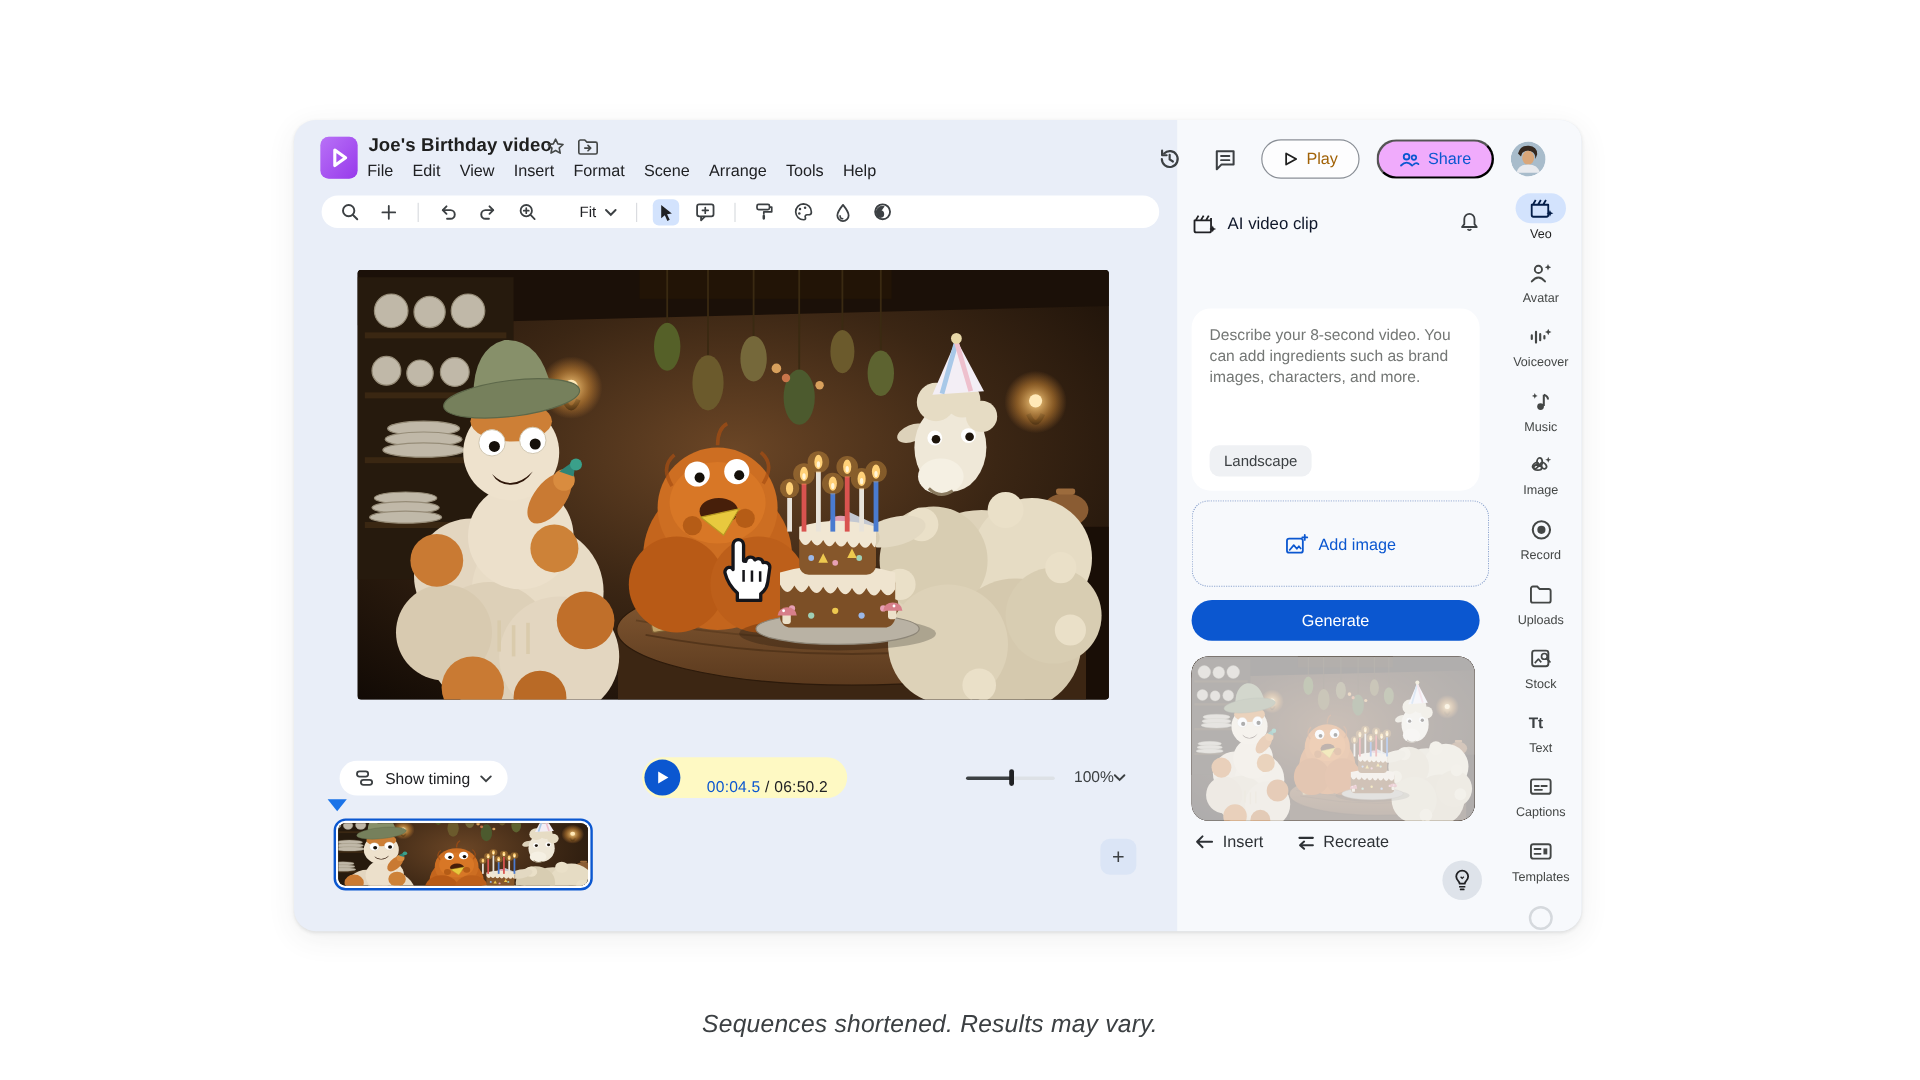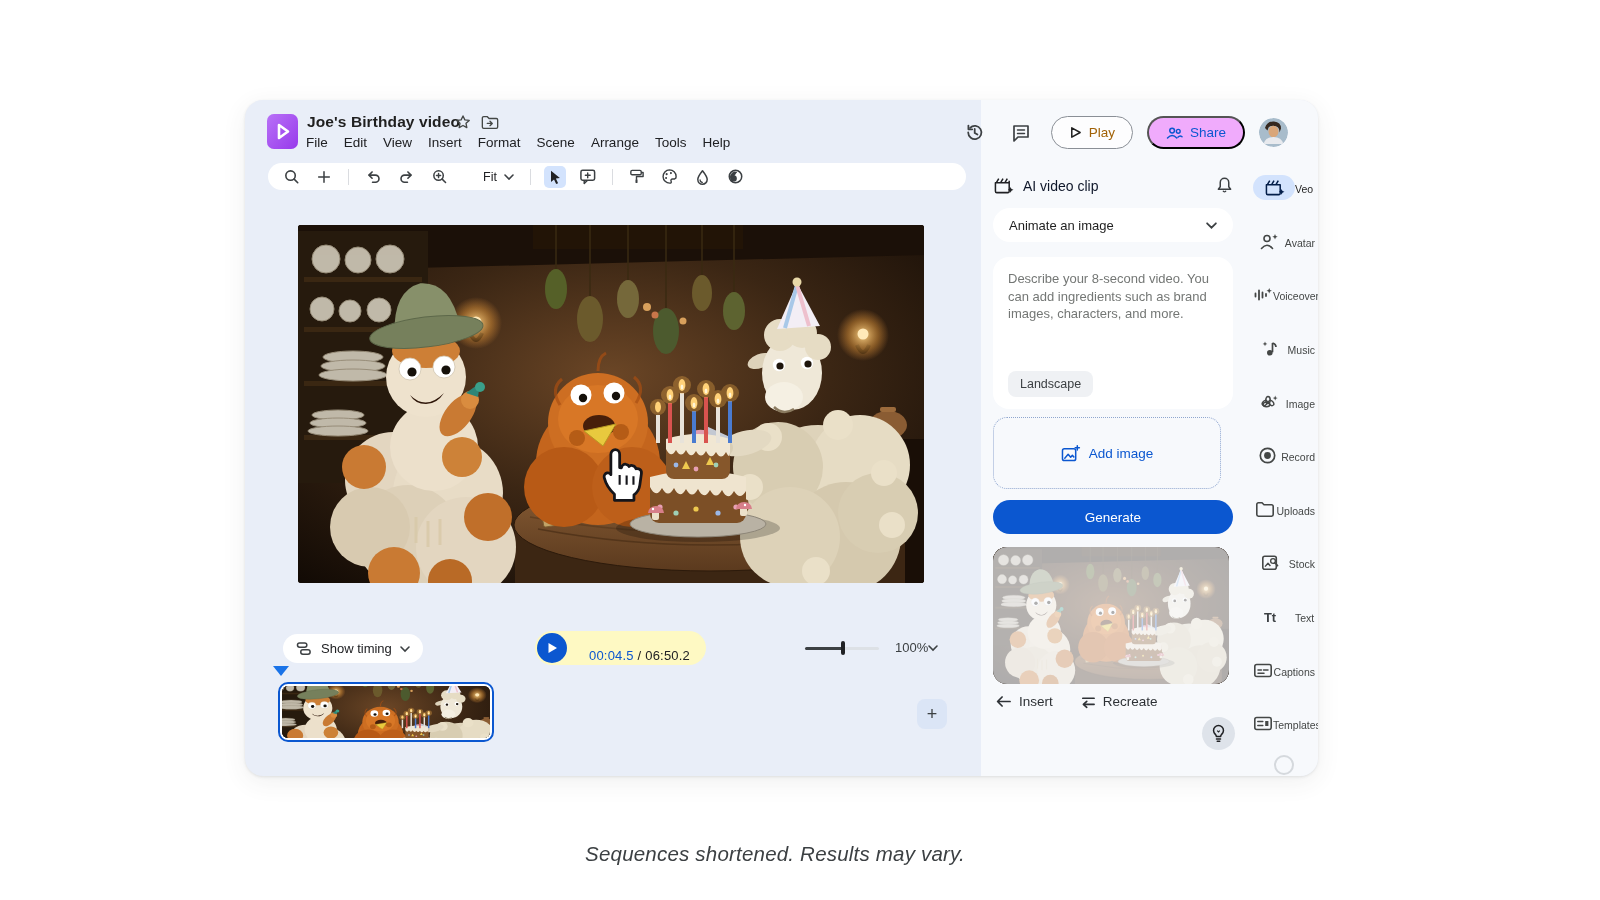--- a/index.html
+++ b/index.html
@@ -71,36 +71,36 @@
   .bell { margin-left:auto; }
   .mode-select { position:absolute; left:0; top:108px; width:240px; height:34px; background:#fff; border-radius:17px;
                  display:flex; align-items:center; justify-content:space-between; padding:0 16px; }
   .mode-select .lbl { font-size:13px; font-weight:500; color:#1f1f1f; }
   .prompt-box { position:absolute; left:0; top:157px; width:240px; height:152px; background:#fff; border-radius:16px; padding:13px 15px; }
   .prompt-box textarea { width:100%; height:92px; border:none; outline:none; resize:none; background:transparent;
                          font-family:"Liberation Sans", sans-serif; font-size:13px; line-height:1.35; color:#1f1f1f; }
   .prompt-box textarea::placeholder { color:#747775; }
   .aspect-chip { position:absolute; left:15px; bottom:12px; background:#eff1f4; border-radius:8px; padding:6px 12px;
                  font-size:12.5px; color:#3c4043; }
-  .add-image { position:absolute; left:0; top:317px; width:228px; height:72px; border:1.5px dotted #8fa6cf; border-radius:14px;
+  .add-image { position:absolute; left:0; top:317px; width:248px; height:72px; border:1.5px dotted #8fa6cf; border-radius:14px;
                display:flex; align-items:center; justify-content:center; gap:9px; }
   .add-image .lbl { font-size:13.5px; font-weight:500; color:#0b57d0; }
   .generate { position:absolute; left:0; top:400px; width:240px; height:34px; background:#0b57d0; border:none; border-radius:17px;
               color:#fff; font-size:13.5px; font-weight:500; font-family:"Liberation Sans", sans-serif; }
   .result-thumb { position:absolute; left:0; top:447px; width:236px; height:137px; border-radius:14px; overflow:hidden; background:#3a2c1d; }
   .result-thumb svg { display:block; width:100%; height:100%; }
   .result-thumb .wash { position:absolute; inset:0; background:rgba(247,249,252,.68); }
   .result-actions { position:absolute; left:2px; top:594px; display:flex; align-items:center; gap:26px; }
   .result-actions .act { display:flex; align-items:center; gap:7px; font-size:13.5px; font-weight:500; color:#2d3135; }
   .bulb-btn { position:absolute; left:209px; top:617px; width:33px; height:33px; border-radius:50%; background:#dee3ea;
               display:flex; align-items:center; justify-content:center; }
 
   
   .sidebar { position:absolute; left:1008px; top:61px; width:62px; display:flex; flex-direction:column; align-items:center; }
-  .sb-item { height:53.6px; display:flex; align-items:center; justify-content:flex-start; width:62px; }
+  .sb-item { height:53.6px; display:flex; flex-direction:column; align-items:center; justify-content:flex-start; width:62px; }
   .sb-icon { width:42px; height:25px; display:flex; align-items:center; justify-content:center; border-radius:13px; }
   .sb-item.selected .sb-icon { background:#d3e3fd; }
   .sb-label { margin-top:3px; font-size:10.5px; color:#444746; }
   .sb-item.selected .sb-label { color:#1f1f1f; }
   .sb-ghost { margin-top:4px; width:20px; height:20px; border:2px solid #c9cdd3; border-radius:50%; opacity:.75; }
 
   
   .caption { position:absolute; left:245px; top:842px; width:1060px; text-align:center;
              font-size:20.5px; font-style:italic; color:#3c4043; letter-spacing:.2px; }
 
@@ -588,26 +588,20 @@
           <path d="M2.5 7 H17 V16 a1.5 1.5 0 0 1 -1.5 1.5 H4 A1.5 1.5 0 0 1 2.5 16 Z M3.5 7 L6 2.8 M8 7 L10.5 2.8 M12.5 7 L15 2.8 M17 7 L17 5" fill="none" stroke="#202124" stroke-width="1.6" stroke-linejoin="round"></path>
           <path d="M18.5 11.5 L19.4 13.6 L21.5 14.5 L19.4 15.4 L18.5 17.5 L17.6 15.4 L15.5 14.5 L17.6 13.6 Z" fill="#202124"></path>
         </svg>
         <span class="panel-title">AI video clip</span>
         <span class="bell"><svg width="17" height="19" viewBox="0 0 18 20">
               <path d="M4.5 13.5 V9 a4.5 4.5 0 0 1 9 0 V13.5 L15.5 16 H2.5 Z" fill="none" stroke="#3c4043" stroke-width="1.6" stroke-linejoin="round"></path>
               <path d="M7.5 17.8 a1.6 1.6 0 0 0 3 0" fill="none" stroke="#3c4043" stroke-width="1.5"></path>
             </svg></span>
       </div>
 
-      <div class="mode-select">
-        <span class="lbl">Animate an image</span>
-        <svg width="11" height="7" viewBox="0 0 10 6">
-            <path d="M1 1 L5 5 L9 1" fill="none" stroke="#3c4043" stroke-width="1.6" stroke-linecap="round"></path>
-          </svg>
-      </div>
 
       <div class="prompt-box">
         <textarea placeholder="Describe your 8-second video. You can add ingredients such as brand images, characters, and more." style=""></textarea>
         <span class="aspect-chip">Landscape</span>
       </div>
 
       <div class="add-image">
         <svg width="19" height="17" viewBox="0 0 20 18">
           <rect x="1.5" y="4" width="14" height="12.5" rx="2" fill="none" stroke="#0b57d0" stroke-width="1.6"></rect>
           <path d="M3.5 14.5 L7.5 9.8 L10.2 13 L12 10.8 L14 13.2" fill="none" stroke="#0b57d0" stroke-width="1.5" stroke-linejoin="round"></path>

